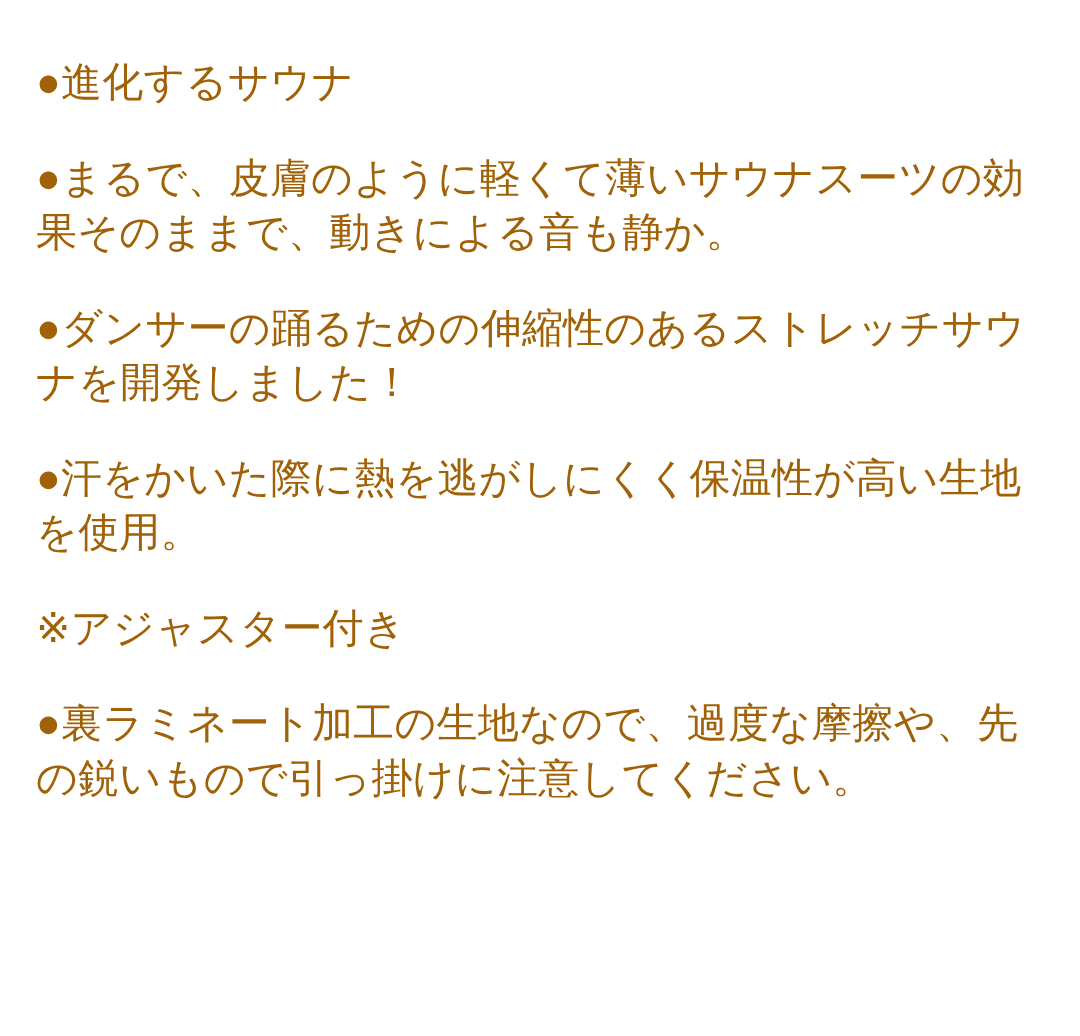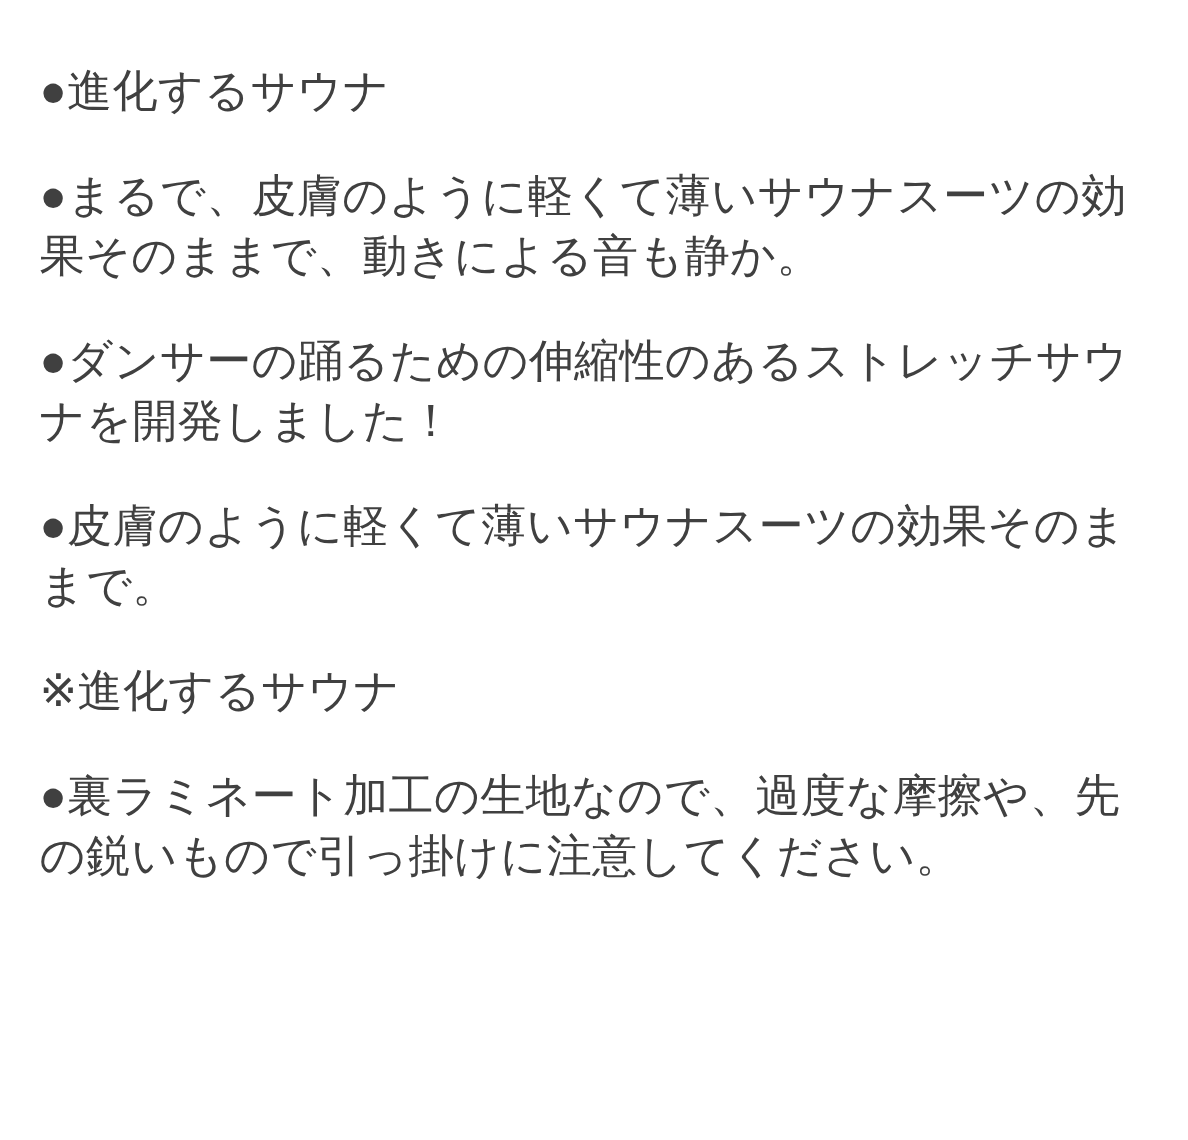--- a/index.html
+++ b/index.html
@@ -16,31 +16,31 @@
   }
   #product-description {
     box-sizing: border-box;
     width: 1080px;
     padding: 14px 34px 0 36px;
   }
   .desc-line {
     font-size: 41px;
     line-height: 1.33;
     letter-spacing: 0.005em;
-    color: #404040;
+    color: #a16207;
     font-weight: 400;
     white-space: pre-wrap;
     word-break: break-all;
     text-align: left;
   }
 </style>
 </head>
 <body>
 
 <div id="product-description">
   <p class="desc-line">●進化するサウナ</p>
   <p class="desc-line">●まるで、皮膚のように軽くて薄いサウナスーツの効果そのままで、動きによる音も静か。</p>
   <p class="desc-line">●ダンサーの踊るための伸縮性のあるストレッチサウナを開発しました！</p>
-  <p class="desc-line">●皮膚のように軽くて薄いサウナスーツの効果そのままで。</p>
-  <p class="desc-line">※進化するサウナ</p>
+  <p class="desc-line">●汗をかいた際に熱を逃がしにくく保温性が高い生地を使用。</p>
+  <p class="desc-line">※アジャスター付き</p>
   <p class="desc-line">●裏ラミネート加工の生地なので、過度な摩擦や、先の鋭いもので引っ掛けに注意してください。</p>
 
 </div>
 
 </body></html>

